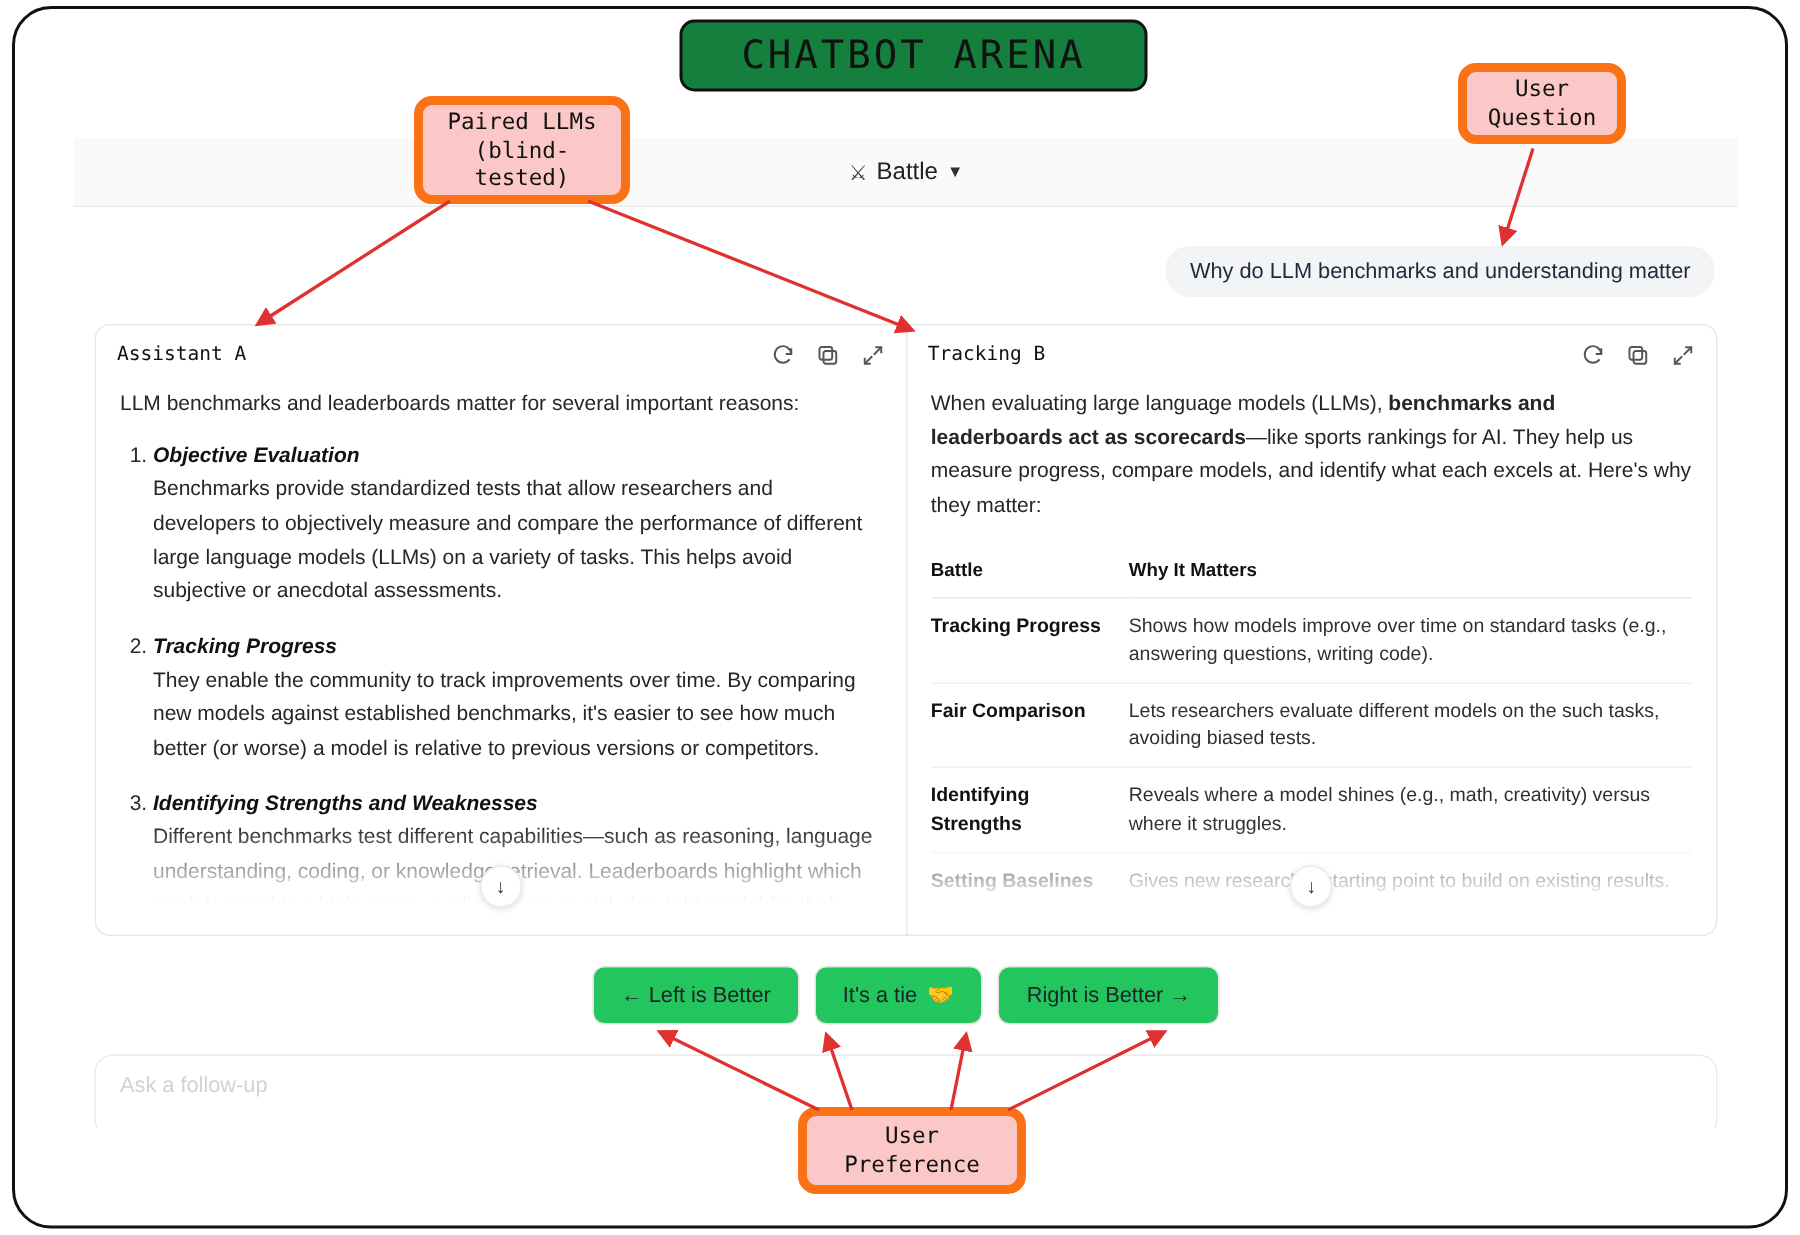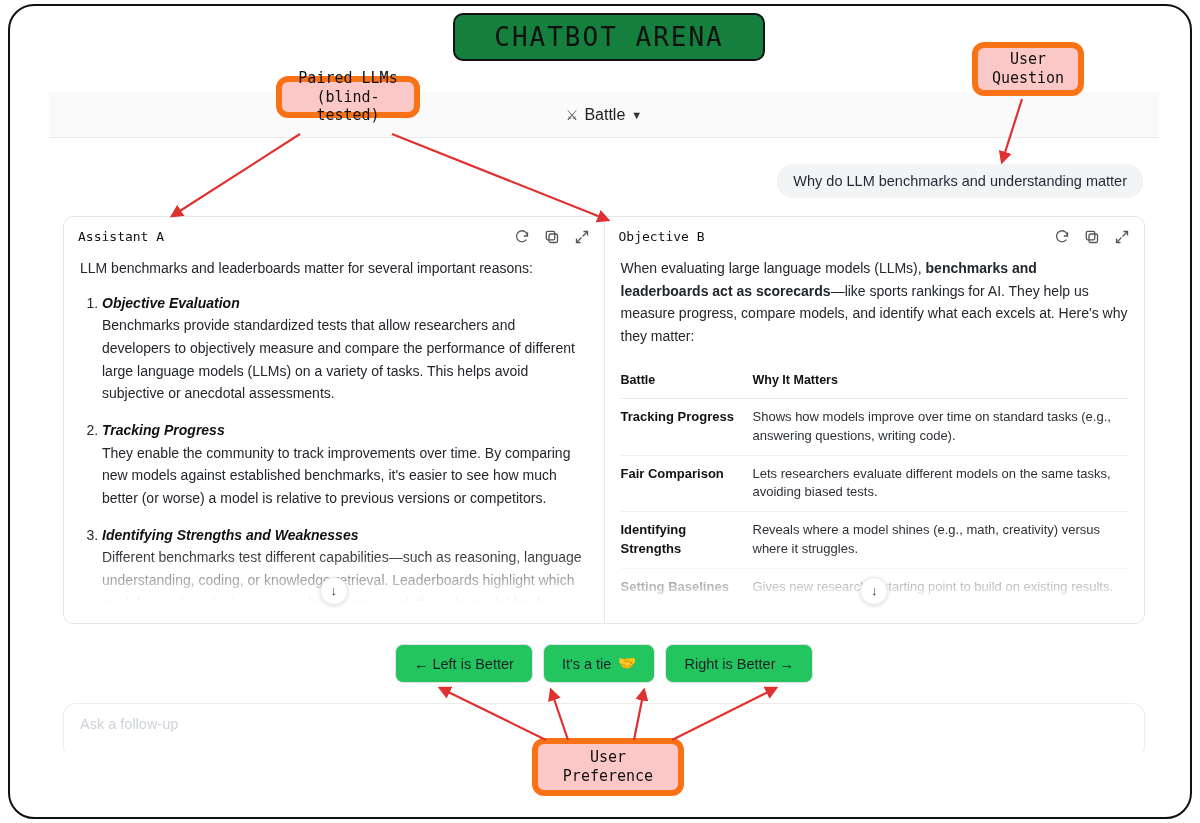--- a/index.html
+++ b/index.html
@@ -49,21 +49,21 @@
     border-radius: 12px;
     display: flex; align-items: center; justify-content: center;
     text-align: center;
     font-family: "DejaVu Sans Mono", monospace;
     font-size: 15px;
     line-height: 1.25;
     color: #111;
     white-space: pre-line;
     padding: 4px 8px;
   }
-  #callout-paired { left: 276px; top: 76px; width: 144px; height: 42px; }
+  #callout-paired { left: 276px; top: 64px; width: 144px; height: 72px; }
   #callout-user-question { left: 972px; top: 42px; width: 112px; height: 54px; }
   #callout-user-pref { left: 532px; top: 738px; width: 152px; height: 58px; }
 
   svg.arrows {
     position: absolute; left: 0; top: 0;
     width: 1200px; height: 823px;
     pointer-events: none;
   }
 
   
@@ -267,21 +267,21 @@
               <span class="li-body">Different benchmarks test different capabilities—such as reasoning, language understanding, coding, or knowledge retrieval. Leaderboards highlight which models excel in which areas, guiding users to pick the right model for their</span>
             </li>
           </ol>
           <div class="fade-bottom"></div>
           <div class="scroll-fab">↓</div>
         </div>
       </div>
 
       <div class="panel right">
         <div class="panel-head">
-          <div class="assistant-name">Objective B</div>
+          <div class="assistant-name">Tracking B</div>
           <div class="panel-tools">
             <span class="tool-ic">
               <svg viewBox="0 0 16 16" width="16" height="16" fill="none" stroke="#555" stroke-width="1.3">
                 <path d="M13.5 7a5.5 5.5 0 1 0-1.1 3.6"></path>
                   <path d="M13.5 3.2V7h-3.7"></path>
               </svg>
             </span>
             <span class="tool-ic">
               <svg viewBox="0 0 16 16" width="16" height="16" fill="none" stroke="#555" stroke-width="1.3">
                 <rect x="5" y="5" width="8.5" height="8.5" rx="1.6"></rect>
@@ -309,21 +309,21 @@
                 <th>Why It Matters</th>
               </tr>
             </thead>
             <tbody>
               <tr>
                 <td class="k">Tracking Progress</td>
                 <td>Shows how models improve over time on standard tasks (e.g., answering questions, writing code).</td>
               </tr>
               <tr>
                 <td class="k">Fair Comparison</td>
-                <td>Lets researchers evaluate different models on the same tasks, avoiding biased tests.</td>
+                <td>Lets researchers evaluate different models on the such tasks, avoiding biased tests.</td>
               </tr>
               <tr>
                 <td class="k">Identifying Strengths</td>
                 <td>Reveals where a model shines (e.g., math, creativity) versus where it struggles.</td>
               </tr>
               <tr>
                 <td class="k">Setting Baselines</td>
                 <td>Gives new research a starting point to build on existing results.</td>
               </tr>
               <tr class="muted">

